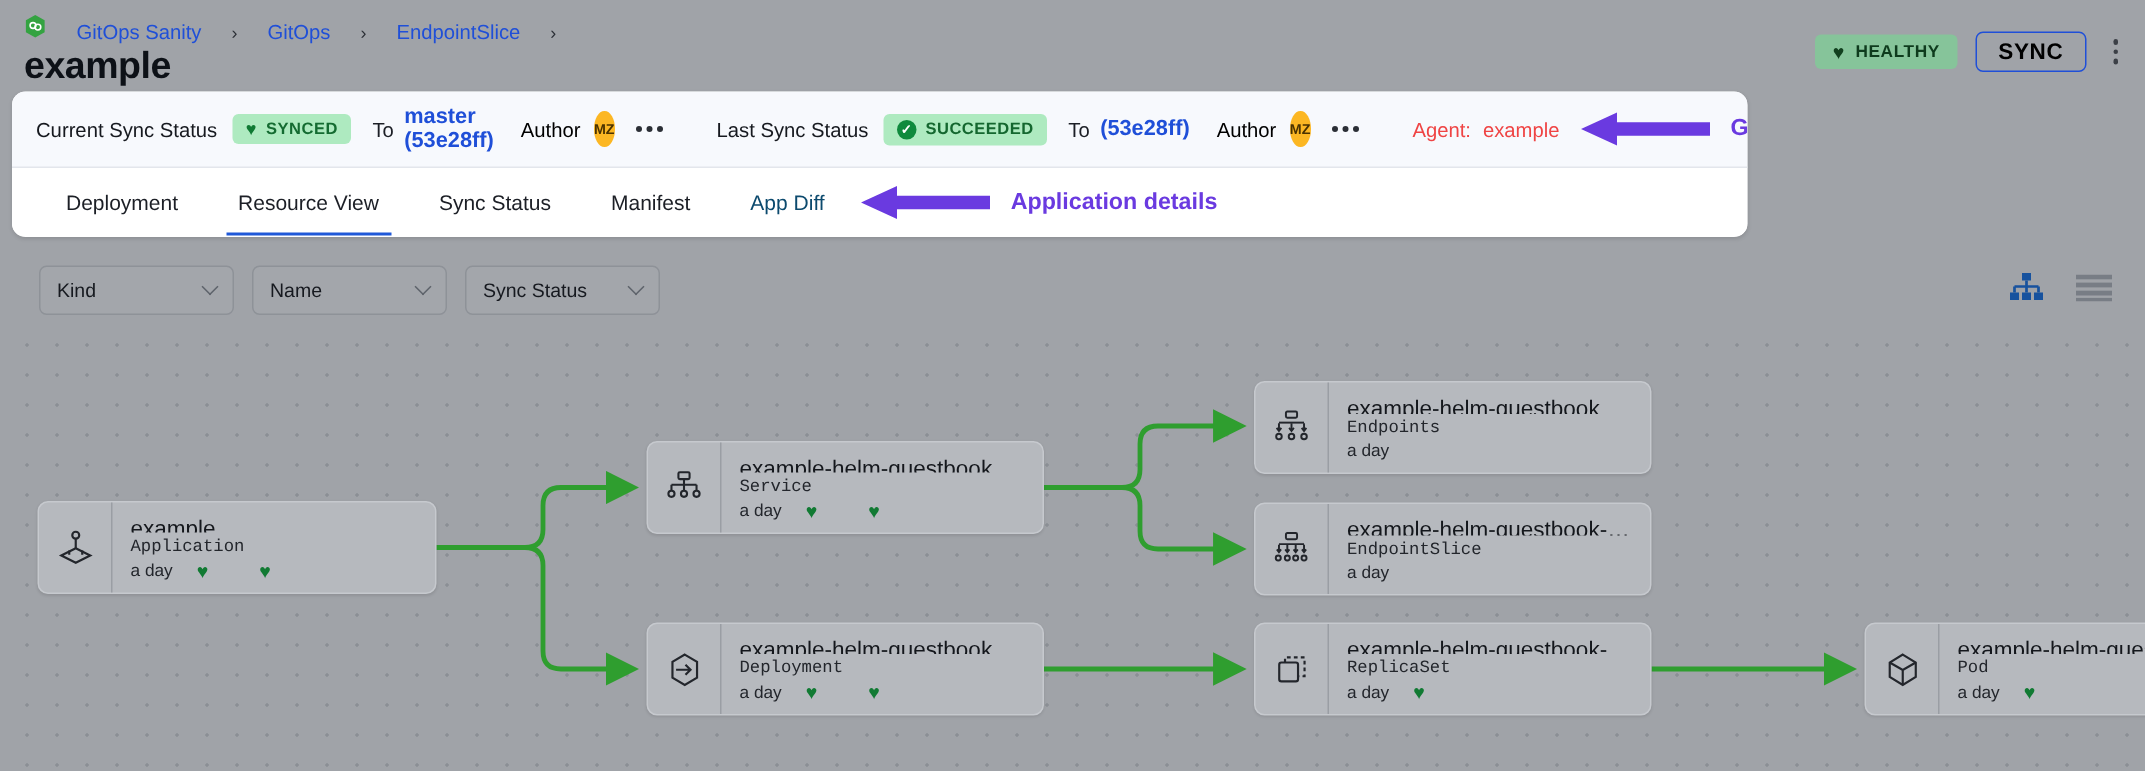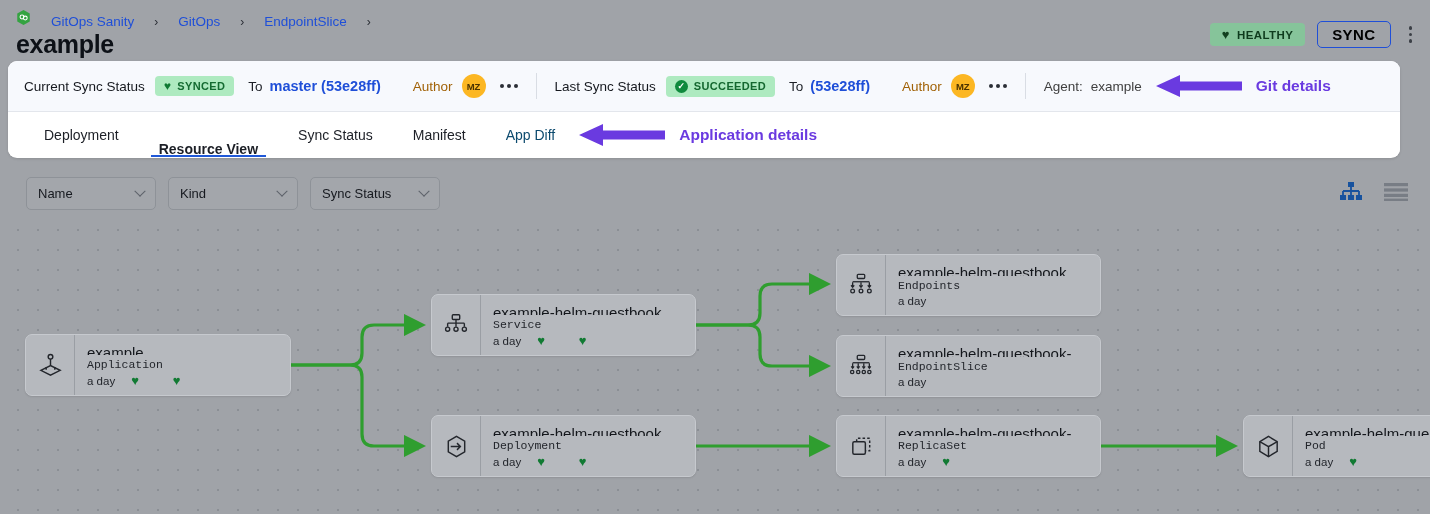--- a/index.html
+++ b/index.html
@@ -45,21 +45,21 @@
     border-radius: 5px; padding: 4px 14px;
     font-size: 15px; font-weight: 600; letter-spacing: .4px;
     font-family: "Liberation Sans", sans-serif; cursor: pointer;
   }
   .kebab { display: flex; flex-direction: column; gap: 3px; padding: 4px 6px; cursor: pointer; }
   .kebab i { width: 3.5px; height: 3.5px; border-radius: 50%; background: #3b3f46; display: block; }
 
   
   .panel {
     position: absolute; left: 8px; top: 61px;
-    width: 1392px; height: 97px;
+    width: 1157px; height: 97px;
     border-radius: 9px; background: #ffffff;
     box-shadow: 0 1px 3px rgba(0,0,0,.12);
     overflow: hidden;
   }
   .status-bar {
     height: 51px; background: #f7f9fd;
     display: flex; align-items: center;
     padding-left: 16px; font-size: 13.5px; color: #1c1f26;
     border-bottom: 1px solid #e3e6ec;
   }
@@ -74,52 +74,52 @@
   .chip.succeeded { background: #aeeac0; color: #14672f; }
   .chip .heart { color: #0f7a33; font-size: 12px; line-height: 1; }
   .chk {
     width: 13px; height: 13px; border-radius: 50%;
     background: #0f8a3d; color: #fff; font-size: 9px;
     display: inline-flex; align-items: center; justify-content: center;
     line-height: 1;
   }
   .sb-to { color: #1c1f26; margin: 0 7px 0 10px; }
   .sb-rev { color: #1f4fd8; font-weight: 700; font-size: 14.5px; }
-  .sb-author { margin-left: 32px; color: #a16207; }
+  .sb-author { margin-left: 18px; color: #000000; }
   .avatar {
     width: 24px; height: 24px; border-radius: 50%;
     background: #fcb723; color: #4a3200;
     font-size: 9.5px; font-weight: 700;
     display: inline-flex; align-items: center; justify-content: center;
     margin-left: 9px;
     text-align: center;
   }
   .dots3 {
     display: inline-flex; gap: 3px; margin-left: 14px; cursor: pointer;
   }
   .dots3 i { width: 4px; height: 4px; border-radius: 50%; background: #2b2f36; display: block; }
   .vsep { width: 1px; height: 26px; background: #d9dde4; margin: 0 18px; }
-  .sb-agent { color: #404040; }
+  .sb-agent { color: #ef4444; }
 
   
   .arrow-ann { display: inline-flex; align-items: center; margin: 0 14px 0 14px; }
   .arrow-ann svg { display: block; }
   .ann-text { color: #6a3ae0; font-weight: 700; font-size: 15.5px; white-space: nowrap; }
 
   
   .tabs {
     height: 45px; background: #ffffff;
     display: flex; align-items: stretch; padding-left: 16px;
   }
   .tab {
     display: flex; align-items: center; padding: 0 20px;
     font-size: 14px; color: #1c1f26; cursor: pointer;
     position: relative; white-space: nowrap;
   }
-  .tab.active { font-weight: 700; align-items: flex-end; }
+  .tab.active { font-weight: 400; }
   .tab.active::after {
     content: ""; position: absolute; left: 12px; right: 12px; bottom: 0;
     height: 2.5px; background: #1f58d8;
   }
   .tab.disabled { color: #0c4a6e; cursor: default; }
 
   
   .filters {
     position: absolute; left: 26px; top: 177px;
     display: flex; gap: 12px;
@@ -289,25 +289,25 @@
             <path d="M0 12 L24 1 L24 7.5 L86 7.5 L86 16.5 L24 16.5 L24 23 Z" fill="#6a3ae0"></path>
           </svg>
         </span>
         <span class="ann-text">Application details</span>
       </div>
     </div>
   </div>
 
   <div class="filters">
     <div class="select">
+      <span>Kind</span>
+      <span class="chev"></span>
+    </div>
+    <div class="select">
       <span>Name</span>
-      <span class="chev"></span>
-    </div>
-    <div class="select">
-      <span>Kind</span>
       <span class="chev"></span>
     </div>
     <div class="select">
       <span>Sync Status</span>
       <span class="chev"></span>
     </div>
   </div>
 
   <div class="view-toggle">
     <svg width="22" height="20" viewBox="0 0 22 20">

